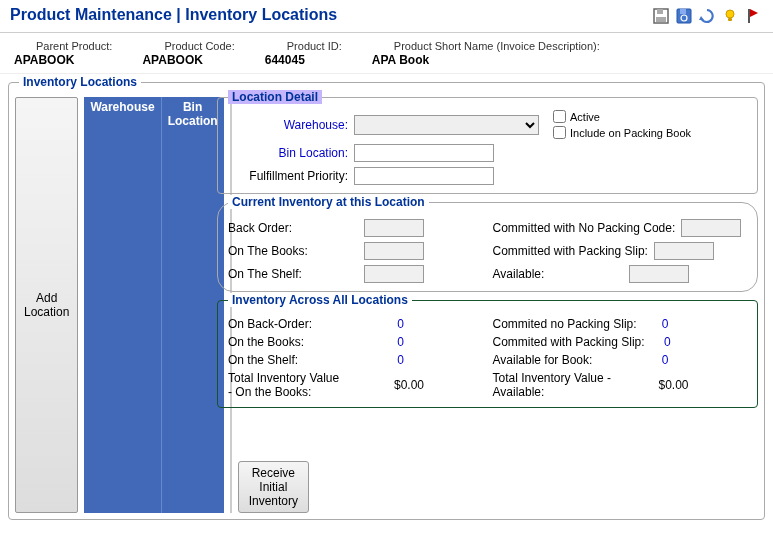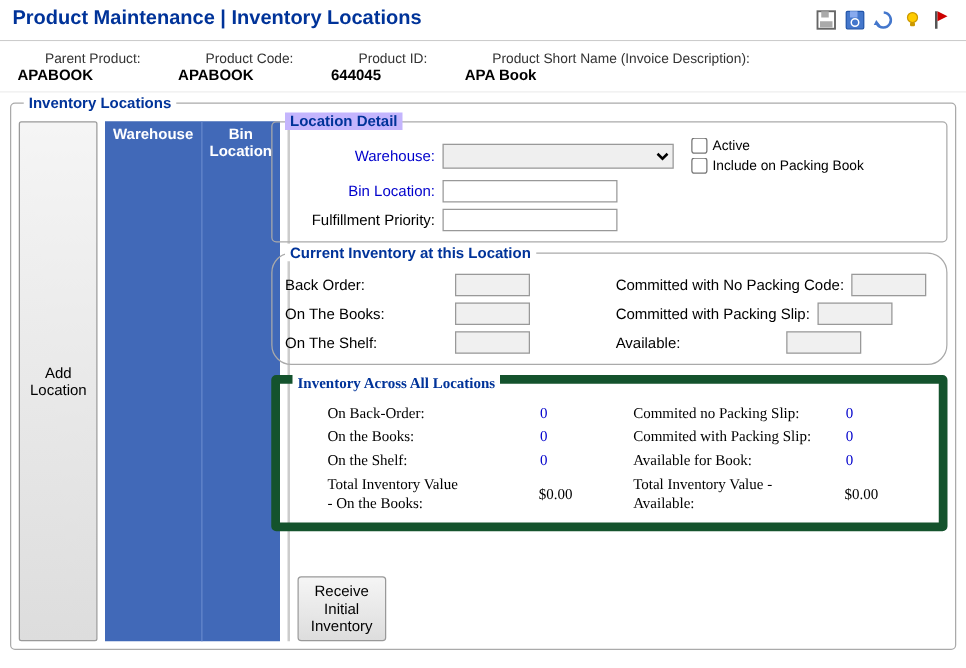--- a/index.html
+++ b/index.html
@@ -247,42 +247,40 @@
     .inv-input {
       width: 60px;
       height: 18px;
       border: 1px solid #999;
       background: #f0f0f0;
       font-size: 11px;
     }
 
     
     .all-locations-box {
-      border: 7px solid #14532d;
+      border: 1px solid #14532d;
       border-radius: 4px;
       padding: 8px 10px;
       position: relative;
-      font-family: Liberation Serif, serif;
     }
     .all-locations-box > .section-legend {
       position: absolute;
       top: -8px;
       left: 10px;
       background: #fff;
       padding: 0 4px;
       font-size: 12px;
       font-weight: bold;
       color: #003399;
     }
     .all-loc-grid {
       display: grid;
       grid-template-columns: 1fr 1fr;
       gap: 4px 10px;
       padding-top: 8px;
-      margin-left: 28px;
     }
     .all-loc-row {
       display: flex;
       align-items: center;
       gap: 6px;
     }
     .all-loc-label {
       font-size: 12px;
       min-width: 150px;
     }

